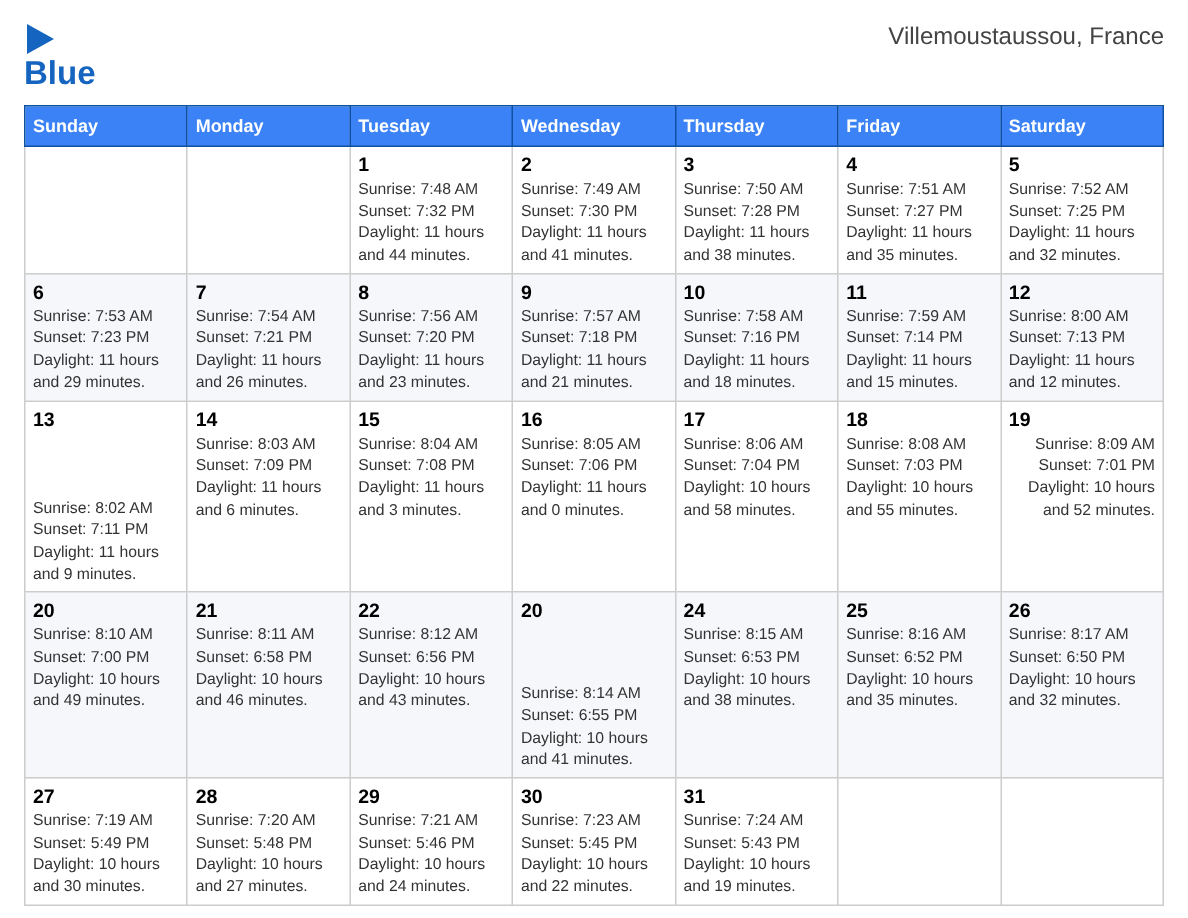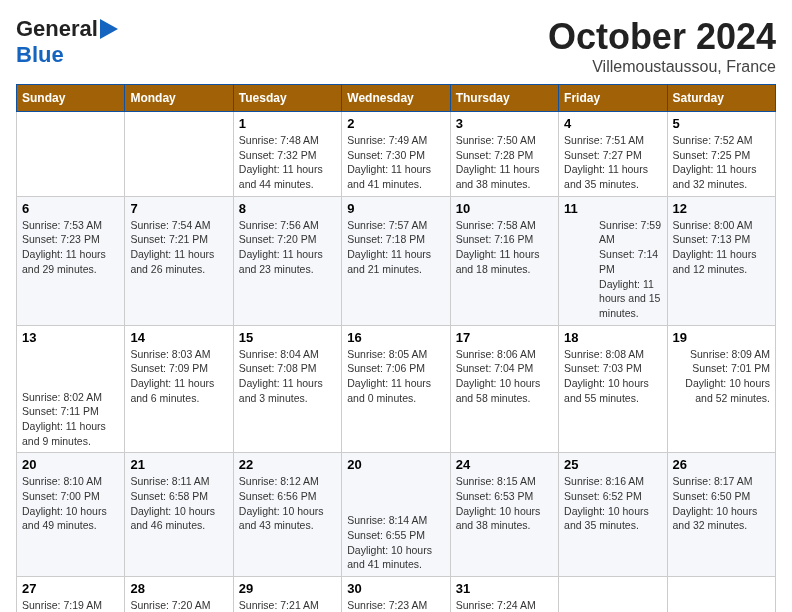--- a/index.html
+++ b/index.html
@@ -36,21 +36,21 @@
     .location {
       font-size: 16px;
       color: #444;
     }
     table {
       width: 100%;
       border-collapse: collapse;
       font-size: 11px;
     }
     thead tr th {
-      background-color: #a16207;
+      background-color: #3b82f6;
       color: #fff;
       text-align: left;
       padding: 6px 5px;
       font-size: 12px;
       font-weight: bold;
       border: 1px solid #1050a0;
     }
     tbody tr td {
       vertical-align: top;
       border: 1px solid #ccc;
@@ -79,31 +79,29 @@
     tbody tr:nth-child(even) td.empty {
       background: #f5f7fa !important;
     }
   </style>
 </head>
 <body>
 
 <div class="header">
   <div class="logo">
     <div class="logo-line">
-      <span style="font-size:22px;font-weight:bold;color:#222;">General</span>
       <svg width="18" height="20" viewBox="0 0 18 20" style="margin-left:2px;">
         <polygon points="0,20 18,10 0,0" fill="#1565c0"></polygon>
       </svg>
     </div>
     <div>
       <span style="font-size:22px;font-weight:bold;color:#1565c0;">Blue</span>
     </div>
   </div>
   <div class="title-area">
-    <div class="month-title">October 2024</div>
     <div class="location">Villemoustaussou, France</div>
   </div>
 </div>
 
 <table>
   <thead>
     <tr id="header-row">
         <th>Sunday</th>
         <th>Monday</th>
         <th>Tuesday</th>
@@ -174,21 +172,21 @@
 Daylight: 11 hours and 21 minutes.</div>
         </td>
         <td>
           <span class="day-number">10</span>
           <div class="day-detail" style="white-space: pre-line;">Sunrise: 7:58 AM
 Sunset: 7:16 PM
 Daylight: 11 hours and 18 minutes.</div>
         </td>
         <td>
           <span class="day-number">11</span>
-          <div class="day-detail" style="white-space: pre-line; margin-left: 35px;">Sunrise: 7:59 AM
+          <div class="day-detail" style="white-space: pre-line;">Sunrise: 7:59 AM
 Sunset: 7:14 PM
 Daylight: 11 hours and 15 minutes.</div>
         </td>
         <td>
           <span class="day-number">12</span>
           <div class="day-detail" style="white-space: pre-line;">Sunrise: 8:00 AM
 Sunset: 7:13 PM
 Daylight: 11 hours and 12 minutes.</div>
         </td>
       </tr>

